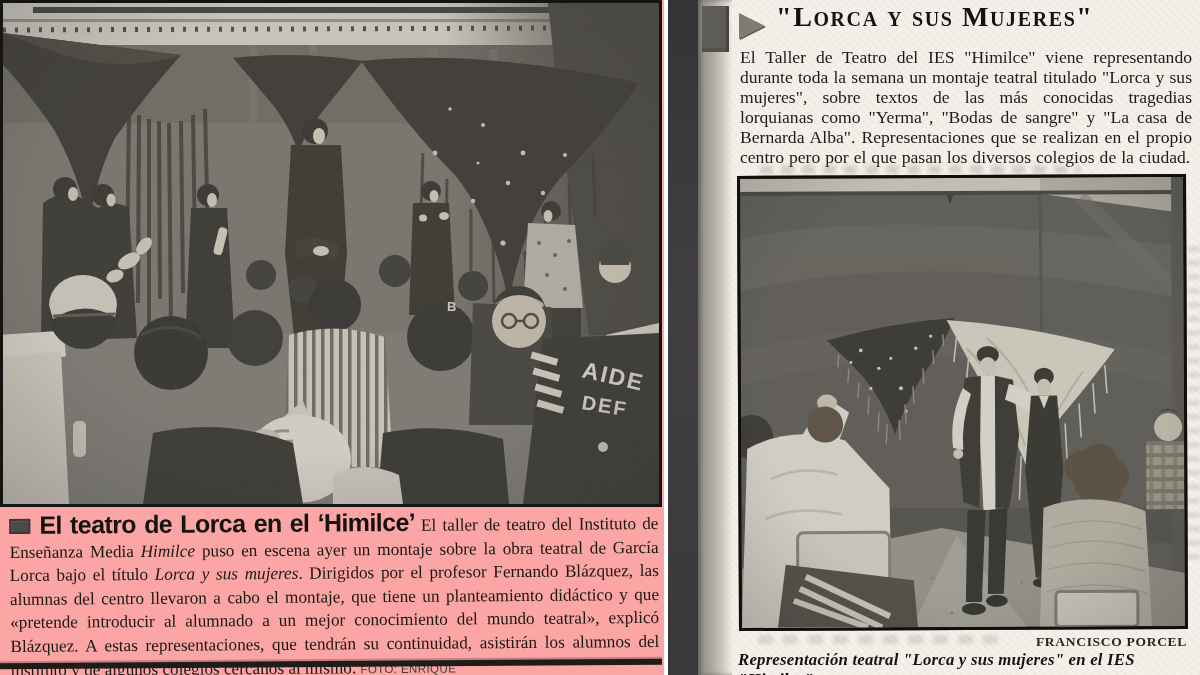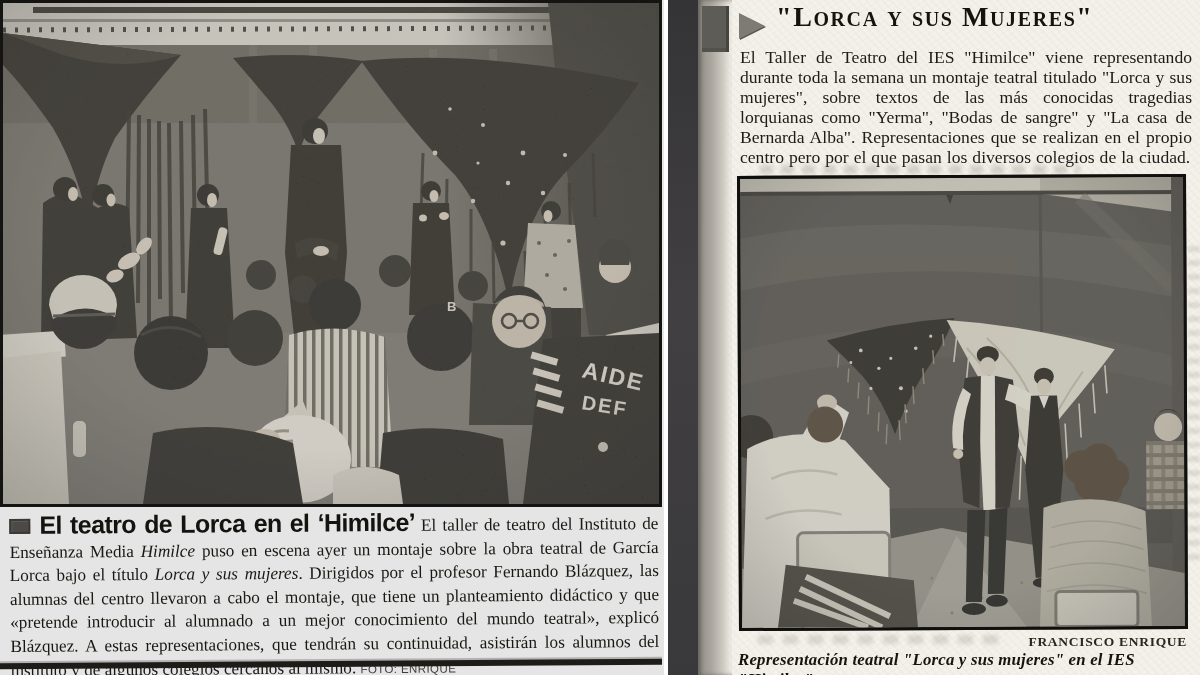--- a/index.html
+++ b/index.html
@@ -1,19 +1,19 @@
 <!DOCTYPE html>
 <html><head>
 <meta charset="utf-8">
 <style>
   html,body{margin:0;padding:0;background:#ffffff;}
   .stage{position:relative;width:1200px;height:675px;background:#fff;overflow:hidden;
          font-family:"Liberation Serif",serif;color:#1a1915;}
   
-  .clip-left{position:absolute;left:0;top:0;width:664px;height:675px;background:#e5e5e5;}
+  .clip-left{position:absolute;left:0;top:0;width:664px;height:675px;background:#fca5a5;}
   .lphoto{position:absolute;left:0;top:0;width:662px;height:507px;margin:0;
           border:3px solid #141412;box-sizing:border-box;background:#6f6c66;overflow:hidden;}
   .lcaption{position:absolute;left:10px;top:514px;width:649px;line-height:23.6px;
             text-align:justify;color:#191813;font-size:17.2px;transform:rotate(-0.45deg);
             transform-origin:left center;}
   .lmarker{display:inline-block;width:21px;height:15px;background:#4b4a46;
            box-shadow:inset 0 0 0 2px #3a3935, inset 3px 3px 0 #5e5d58;margin-right:9px;}
   .lhead{font-family:"Liberation Sans",sans-serif;font-weight:700;font-size:25px;
          letter-spacing:-0.6px;color:#131310;padding-right:6px;}
   .lcredit{font-family:"Liberation Sans",sans-serif;font-size:11.5px;letter-spacing:.4px;
@@ -365,16 +365,16 @@
           <rect x="314" y="414" width="82" height="35" rx="4" fill="#d7d3c6" stroke="#6f6b63" stroke-width="3"></rect>
           <circle cx="427" cy="250" r="14" fill="#c6bdae"></circle>
           <path d="M413,246 A14,14 0 0 1 441,246 L439,238 Q427,228 415,238 Z" fill="#15120d"></path>
           <rect x="405" y="264" width="38" height="68" fill="url(#pplaid)"></rect>
         </g>
         <rect width="443" height="449" fill="url(#vigR)"></rect>
         <rect width="443" height="449" filter="url(#fR)" opacity=".3"></rect>
       </svg>
     </figure>
 
-    <div class="rcredit">FRANCISCO ENRIQUE</div>
+    <div class="rcredit">FRANCISCO PORCEL</div>
     <div class="rcaption">Representación teatral "Lorca y sus mujeres" en el IES "Himilce".</div>
   </section>
 </div>
 
 </body></html>

